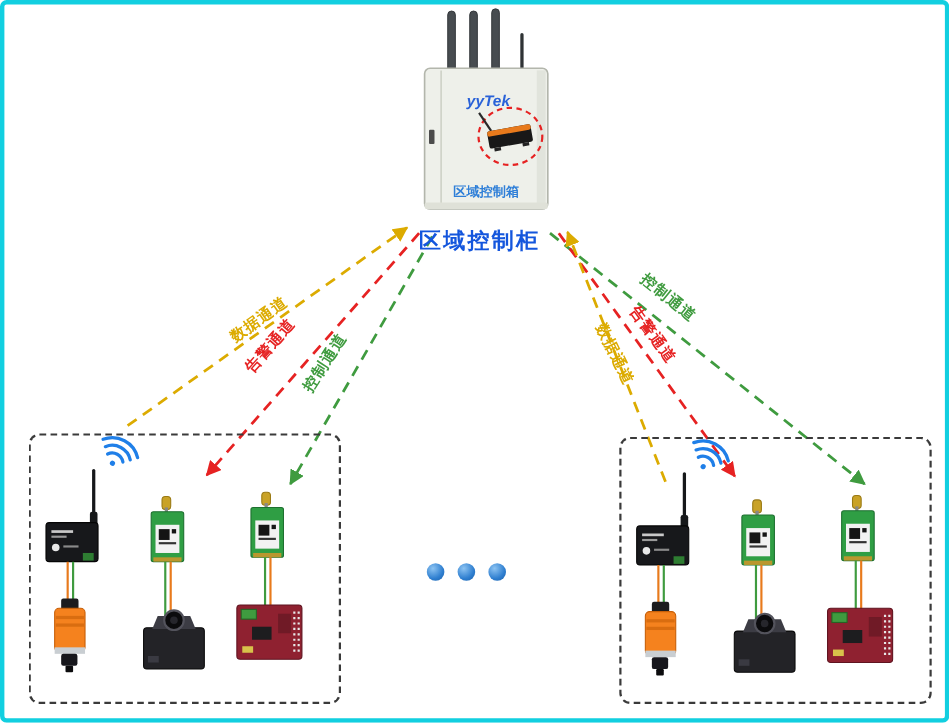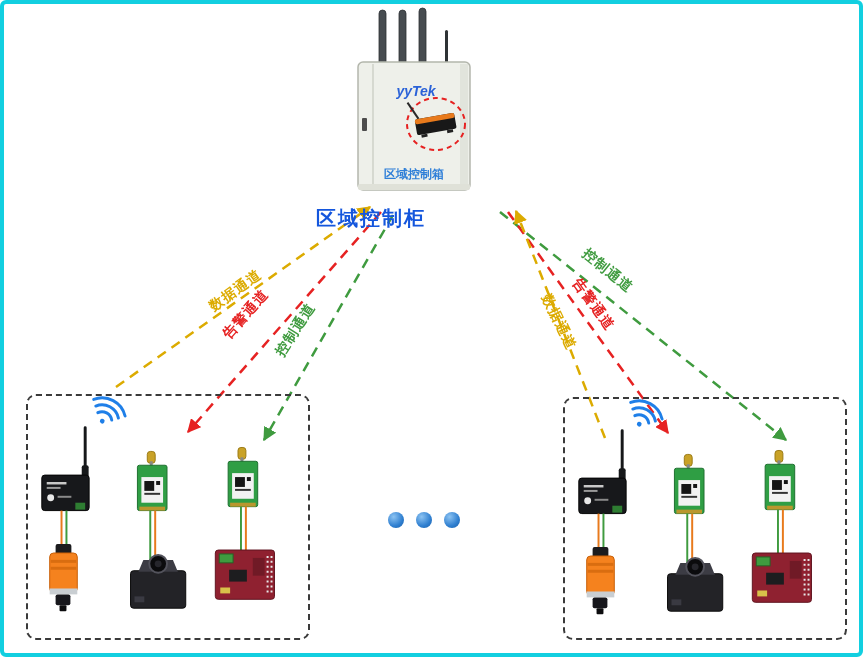--- a/index.html
+++ b/index.html
@@ -12,26 +12,27 @@
     border-radius:6px;
     overflow:hidden;
     font-family:"Liberation Sans","DejaVu Sans",sans-serif;
   }
   .abs{position:absolute;}
   
   #arrows{position:absolute;left:0;top:0;width:863px;height:657px;pointer-events:none;}
   .ch-line{fill:none;stroke-width:2.5;stroke-dasharray:10 7;}
   .ch-label{font:700 14px "Liberation Sans","DejaVu Sans",sans-serif;letter-spacing:1px;}
   
-  #cabinet{left:346px;top:2px;width:132px;height:196px;}
+  #cabinet{left:374px;top:2px;width:132px;height:196px;}
   .cab-brand{font:italic 700 14px "Liberation Sans","DejaVu Sans",sans-serif;}
   .cab-label{font:700 12px "Liberation Sans","DejaVu Sans",sans-serif;}
   
   #main-title{
     left:312px;top:201px;width:240px;
+    text-align:center;
     font-size:20px;font-weight:800;
     color:#1456dd;
     letter-spacing:2px;
   }
   
   .device-group{
     border:2px dashed #3a3a3a;
     border-radius:10px;
     box-sizing:border-box;
     background:transparent;

